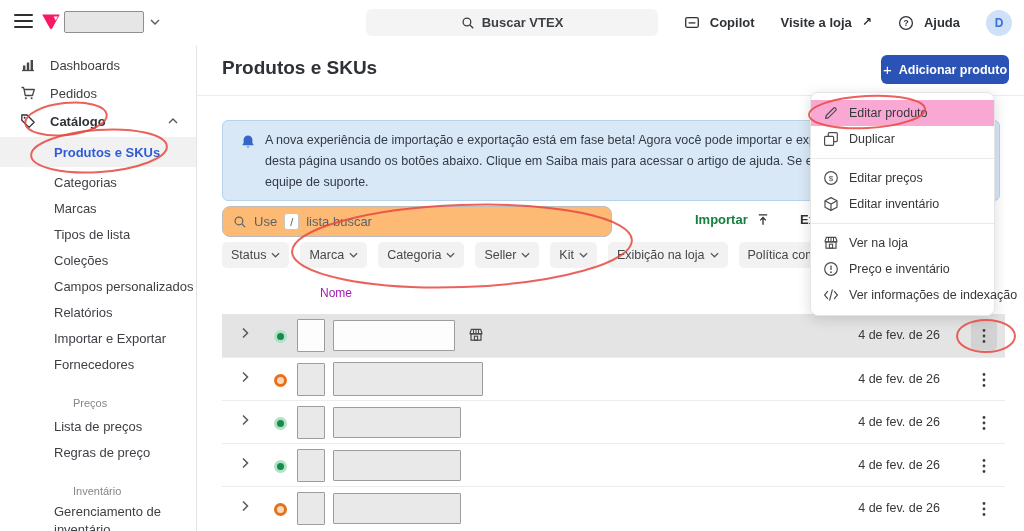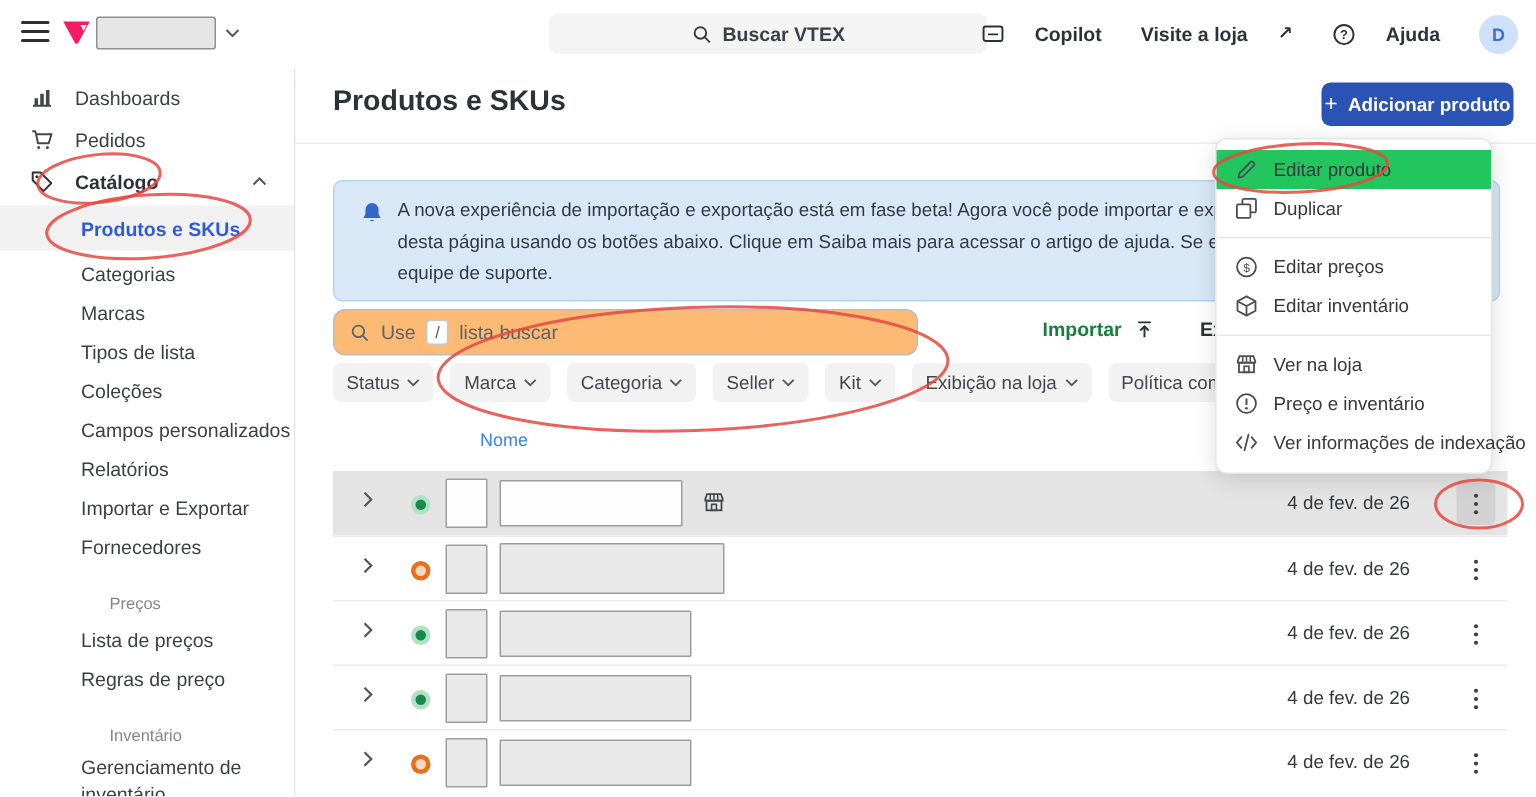--- a/index.html
+++ b/index.html
@@ -21,21 +21,21 @@
   .hamburger{position:absolute;left:14px;top:14px;width:19px;height:15px;cursor:pointer;}
   .hamburger span{display:block;height:2px;background:#2e2e2e;margin-bottom:4px;border-radius:1px;}
   .brand-logo{position:absolute;left:40px;top:11px;}
   .account-box{position:absolute;left:64px;top:11px;width:80px;height:22px;
     background:#e6e6e6;border:1px solid #8f8f8f;border-radius:2px;}
   .account-chevron{position:absolute;left:150px;top:19px;color:#55585c;}
   .global-search{position:absolute;left:366px;top:9px;width:292px;height:27px;background:#f4f4f5;
     border-radius:6px;display:flex;align-items:center;justify-content:center;gap:7px;
     font-size:13px;font-weight:600;color:#3c3f44;cursor:pointer;}
   .tb-right{position:absolute;right:12px;top:0;height:45px;display:flex;align-items:center;gap:26px;}
-  .tb-item{display:flex;align-items:flex-start;gap:20px;font-size:13px;font-weight:600;color:#2e3136;cursor:pointer;}
+  .tb-item{display:flex;align-items:flex-start;gap:10px;font-size:13px;font-weight:600;color:#2e3136;cursor:pointer;}
   .ext-arrow{font-size:12px;color:#2e3136;}
   .avatar{width:26px;height:26px;border-radius:50%;background:#cfe1f8;color:#3a6fd8;
     font-size:12px;font-weight:700;display:flex;align-items:center;justify-content:center;cursor:pointer;}
 
   
   .sidebar{position:absolute;left:0;top:46px;width:197px;height:485px;background:#fff;
     border-right:1px solid var(--line);padding-top:5px;font-size:13px;overflow:hidden;}
   .side-item{display:flex;align-items:center;height:28px;padding-left:20px;gap:14px;cursor:pointer;color:#3c3f44;}
   .side-item .lbl{flex:1;}
   .side-item.bold .lbl{font-weight:700;color:#2e3136;}
@@ -71,21 +71,21 @@
     line-height:16px;color:#55585c;background:#fff;}
   .import-action{position:absolute;left:498px;top:166px;display:flex;align-items:center;gap:8px;
     font-size:13px;font-weight:700;color:#15803d;cursor:pointer;}
   .export-action{position:absolute;left:603px;top:166px;display:flex;align-items:center;gap:8px;
     font-size:13px;font-weight:700;color:#2e3136;cursor:pointer;z-index:1;}
 
   .chips{position:absolute;left:25px;top:196px;display:flex;gap:11px;}
   .chip{display:inline-flex;align-items:center;gap:5px;background:var(--chip_bg);border-radius:5px;
     height:26px;padding:0 9px;font-size:12.5px;color:#45474b;white-space:nowrap;cursor:pointer;}
 
-  .name-header{position:absolute;left:123px;top:240px;font-size:12px;color:#3b82f6;}
+  .name-header{position:absolute;left:123px;top:240px;font-size:12px;color:#a21caf;}
 
   .table{position:absolute;left:25px;top:268px;width:783px;height:217px;}
   .t-row{position:relative;width:783px;height:43px;border-top:1px solid #ececec;background:#fff;}
   .t-row:first-child{border-top:none;}
   .t-row.row-selected{background:var(--row_gray);}
   .expander{position:absolute;left:18px;top:13px;width:18px;height:18px;cursor:pointer;color:#55585c;}
   .dot{position:absolute;left:52px;top:16px;width:13px;height:13px;border-radius:50%;}
   .dot i{position:absolute;left:3px;top:3px;width:7px;height:7px;border-radius:50%;}
   .dot-green{background:var(--status_green_halo);} .dot-green i{background:var(--status_green);}
   .dot-orange{background:var(--status_orange);} .dot-orange i{background:var(--status_orange_center);}
@@ -102,21 +102,21 @@
     display:flex;align-items:center;justify-content:center;cursor:pointer;}
   .t-row.row-selected .kebab{background:#d2d2d2;}
   .kebab svg{display:block;}
 
   
   .context-menu{position:absolute;left:810px;top:92px;width:185px;background:#fff;z-index:40;
     border:1px solid #e6e6e6;border-radius:8px;box-shadow:0 3px 14px rgba(0,0,0,.14);
     padding:7px 0;}
   .menu-item{display:flex;align-items:center;gap:10px;height:26px;padding:0 12px;font-size:12.5px;
     color:#36383b;cursor:pointer;white-space:nowrap;}
-  .menu-item.highlighted{background:#22c55e;align-items:center;}
+  .menu-item.highlighted{background:#f9a8d4;align-items:center;}
   .menu-sep{height:1px;background:#e9e9e9;margin:6px 0;}
   .mi-icon{width:16px;height:16px;flex:none;color:#4b4d50;}
 
   
   .annotations{position:absolute;left:0;top:0;width:1024px;height:531px;z-index:60;pointer-events:none;}
   .annotations ellipse{fill:none;stroke:var(--annotation_red);stroke-width:2;opacity:.85;}
 </style>
 </head>
 <body>
 

